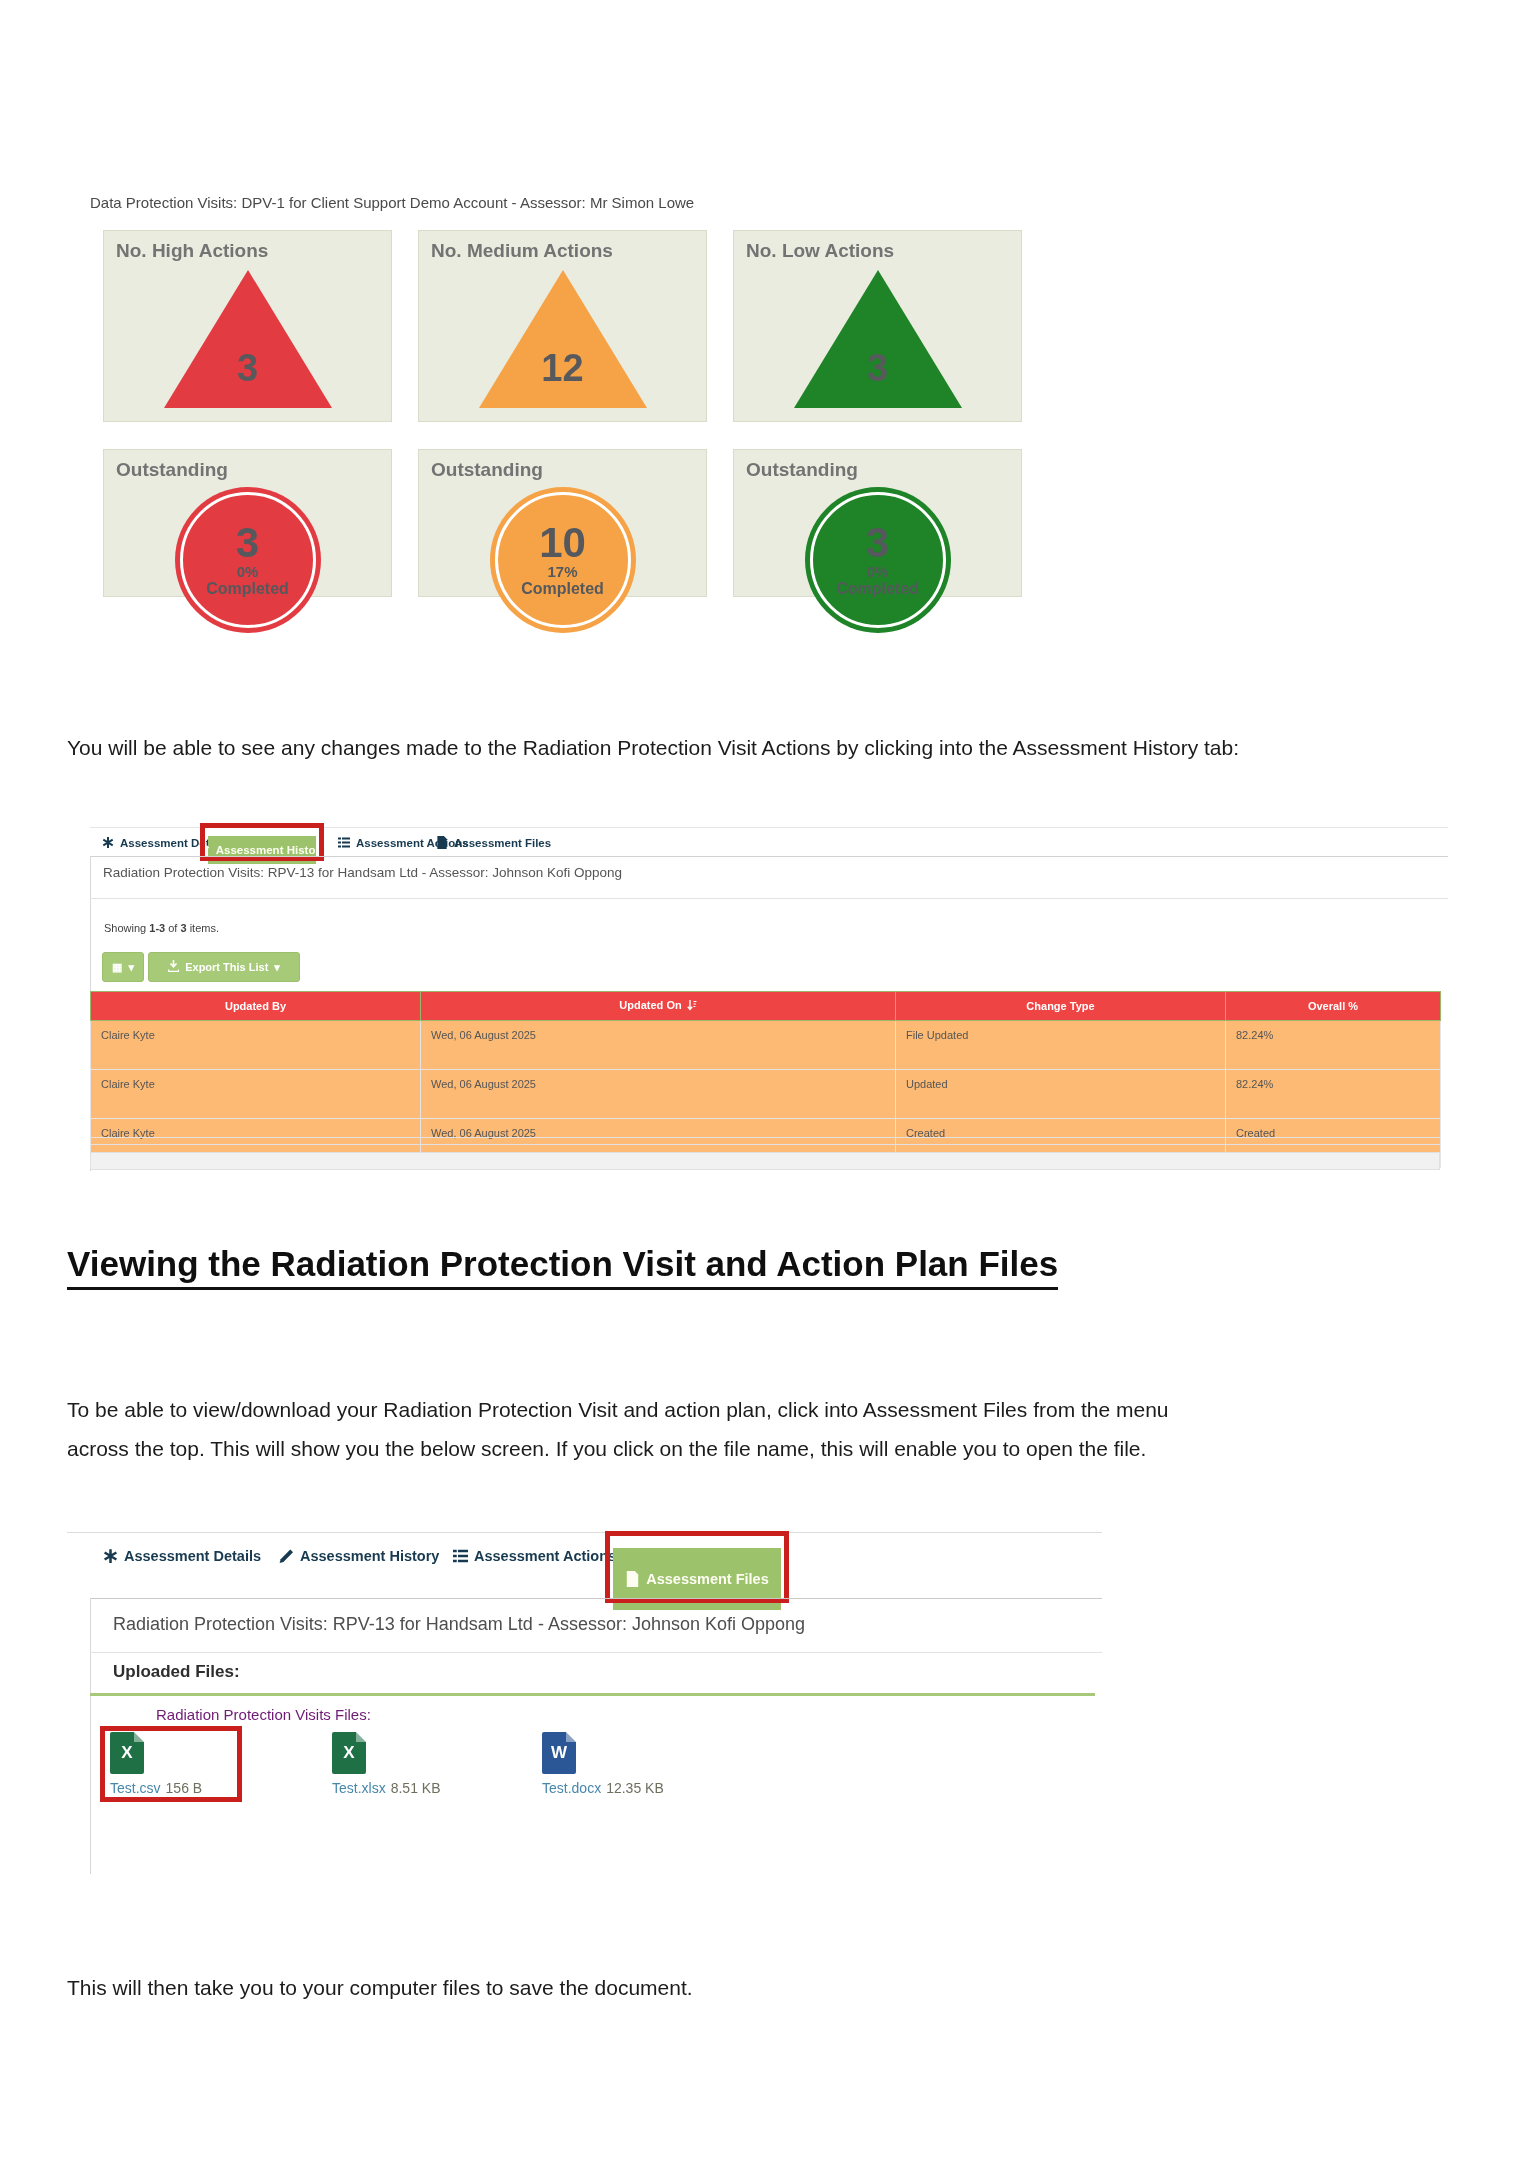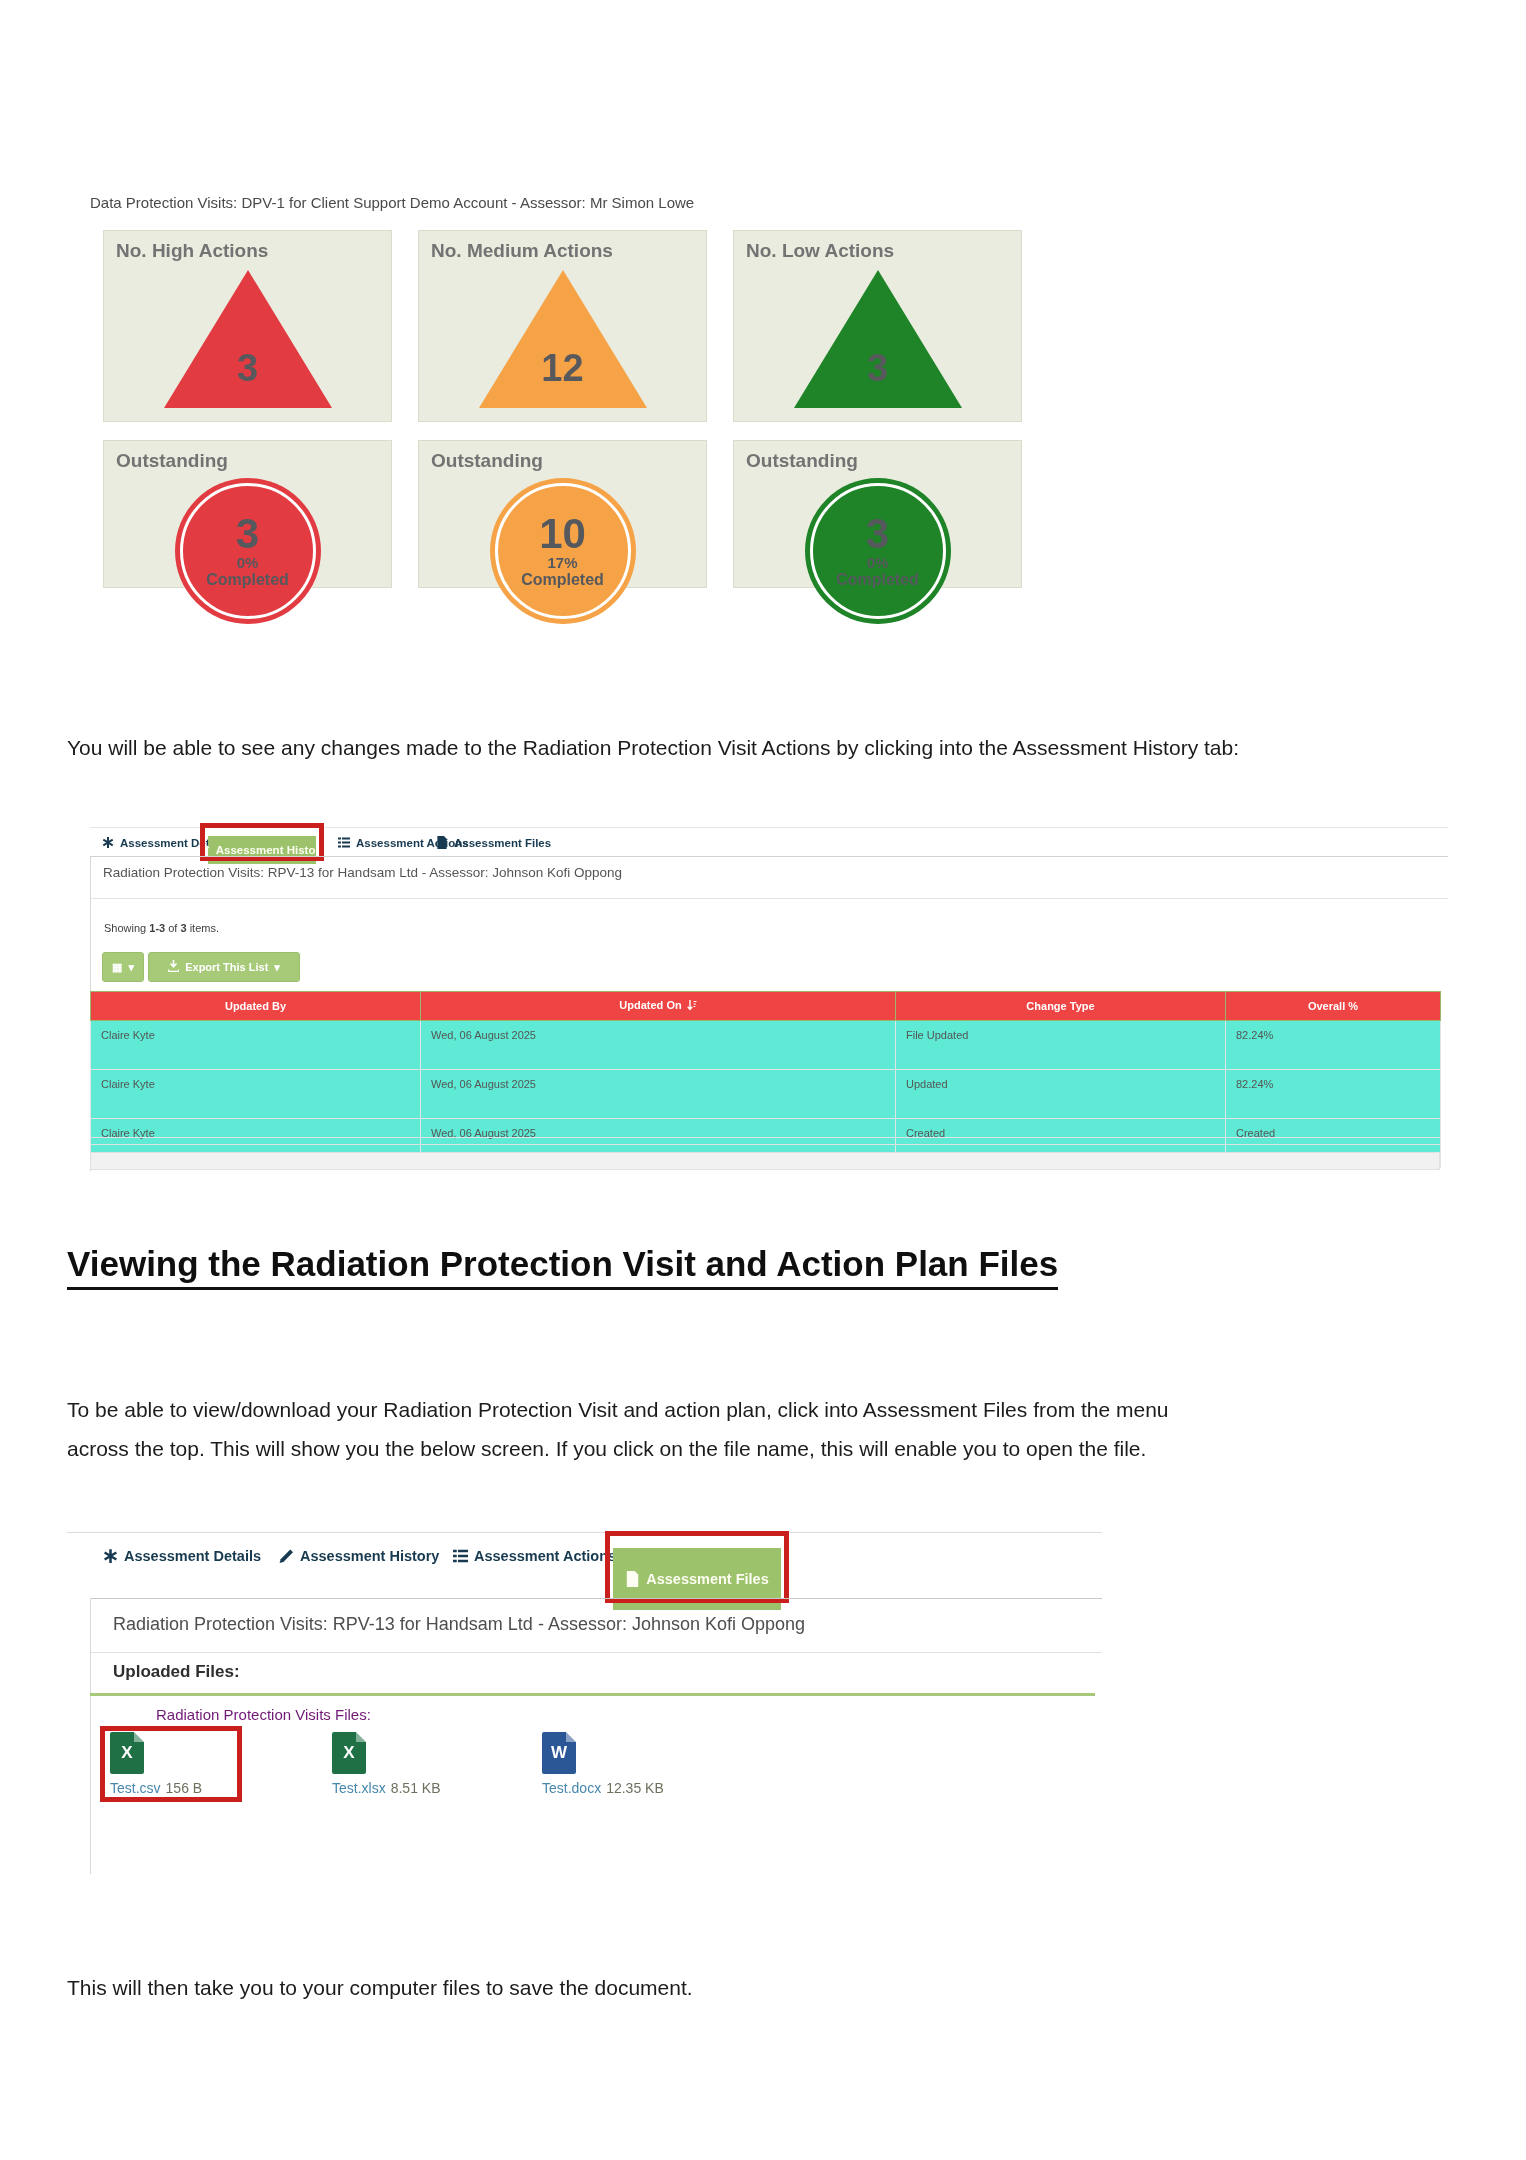--- a/index.html
+++ b/index.html
@@ -12,21 +12,21 @@
   .p2{left:67px;top:728px;width:1200px;}
   .p3{left:67px;top:1390px;width:1155px;}
   .p4{left:67px;top:1968px;width:1400px;}
   .section-heading{position:absolute;left:67px;top:1244px;margin:0;font-size:35px;font-weight:bold;color:#0f0f0f;border-bottom:3px solid #111;padding-bottom:3px;display:inline-block;}
 
   
   .shot1{position:absolute;left:90px;top:194px;width:960px;height:460px;}
   .shot1-caption{position:absolute;left:0;top:0;font-size:15px;color:#4a4a4a;}
   .panel{position:absolute;width:289px;background:#e9ecdf;border:1px solid #d8dcc8;box-sizing:border-box;padding:9px 12px;}
   .panel.row1{height:192px;top:36px;}
-  .panel.row2{height:148px;top:246px;}
+  .panel.row2{height:148px;top:255px;}
   .panel.c0{left:13px;} .panel.c1{left:328px;} .panel.c2{left:643px;}
   .panel-title{font-size:19px;font-weight:bold;color:#737373;}
   .tri-wrap{position:relative;width:168px;height:138px;margin:8px auto 0;}
   .tri-wrap svg{display:block;width:168px;height:138px;}
   .tri-value{position:absolute;left:0;right:0;bottom:18px;text-align:center;font-size:38px;font-weight:bold;color:#57595c;}
   .circle{position:relative;width:146px;height:146px;border-radius:50%;margin:6px auto 0;display:flex;flex-direction:column;align-items:center;justify-content:center;}
   .circle::after{content:"";position:absolute;top:5px;left:5px;right:5px;bottom:5px;border:3px solid #fff;border-radius:50%;}
   .circle-value{font-size:42px;line-height:40px;font-weight:bold;color:#55585c;}
   .circle-percent{font-size:15px;line-height:17px;font-weight:bold;color:#55585c;}
   .circle-completed{font-size:16px;line-height:18px;font-weight:bold;color:#55585c;}
@@ -48,21 +48,21 @@
   .s2-leftline{position:absolute;left:0;top:28px;height:315px;border-left:1px solid #d8d8d8;}
   .s2-title{position:absolute;left:13px;top:37px;font-size:13.5px;color:#555;}
   .s2-titleline{position:absolute;left:0;top:70px;width:1358px;border-top:1px solid #e3e3e3;}
   .s2-showing{position:absolute;left:14px;top:94px;font-size:11px;color:#3f3f3f;}
   .s2-showing b{font-weight:bold;}
   .green-btn{position:absolute;top:124px;height:30px;background:#a7ca78;border:1px solid #9cbf6c;border-radius:3px;color:#fff;font-size:11px;font-weight:bold;display:flex;align-items:center;justify-content:center;gap:6px;box-sizing:border-box;cursor:pointer;}
   .s2-viewbtn{left:12px;width:42px;}
   .s2-exportbtn{left:58px;width:152px;}
   .s2-table{position:absolute;left:0;top:163px;width:1350px;border-collapse:collapse;table-layout:fixed;font-size:11px;}
   .s2-table th{background:#ef4444;color:#fff;font-weight:bold;height:28px;text-align:center;border:1px solid #9ab86c;padding:0 6px;}
-  .s2-table td{background:#5eead4;color:#555;height:38px;border:1px solid #e4e4e4;padding:2px 10px;vertical-align:top;padding-top:8px;}
+  .s2-table td{background:#fdba74;color:#555;height:38px;border:1px solid #e4e4e4;padding:2px 10px;vertical-align:top;padding-top:8px;}
   .sort-glyph{display:inline-block;vertical-align:-2px;margin-left:5px;}
   .s2-strip1{position:absolute;left:0;top:309px;width:1350px;height:8px;border-top:1px solid #e2e2e2;border-bottom:1px solid #e2e2e2;box-sizing:border-box;}
   .s2-strip2{position:absolute;left:0;top:324px;width:1350px;height:18px;background:#f1f1f1;border:1px solid #e0e0e0;box-sizing:border-box;}
 
   
   .shot3{position:absolute;left:67px;top:1532px;width:1390px;height:350px;}
   .s3-topline{position:absolute;left:0;top:0;width:1035px;border-top:1px solid #dcdcdc;}
   .shot3 .tab{font-size:14.5px;top:16px;}
   .shot3 .tab svg{width:15px;height:16px;}
   .s3-t1{left:36px;} .s3-t2{left:212px;} .s3-t3{left:386px;}

